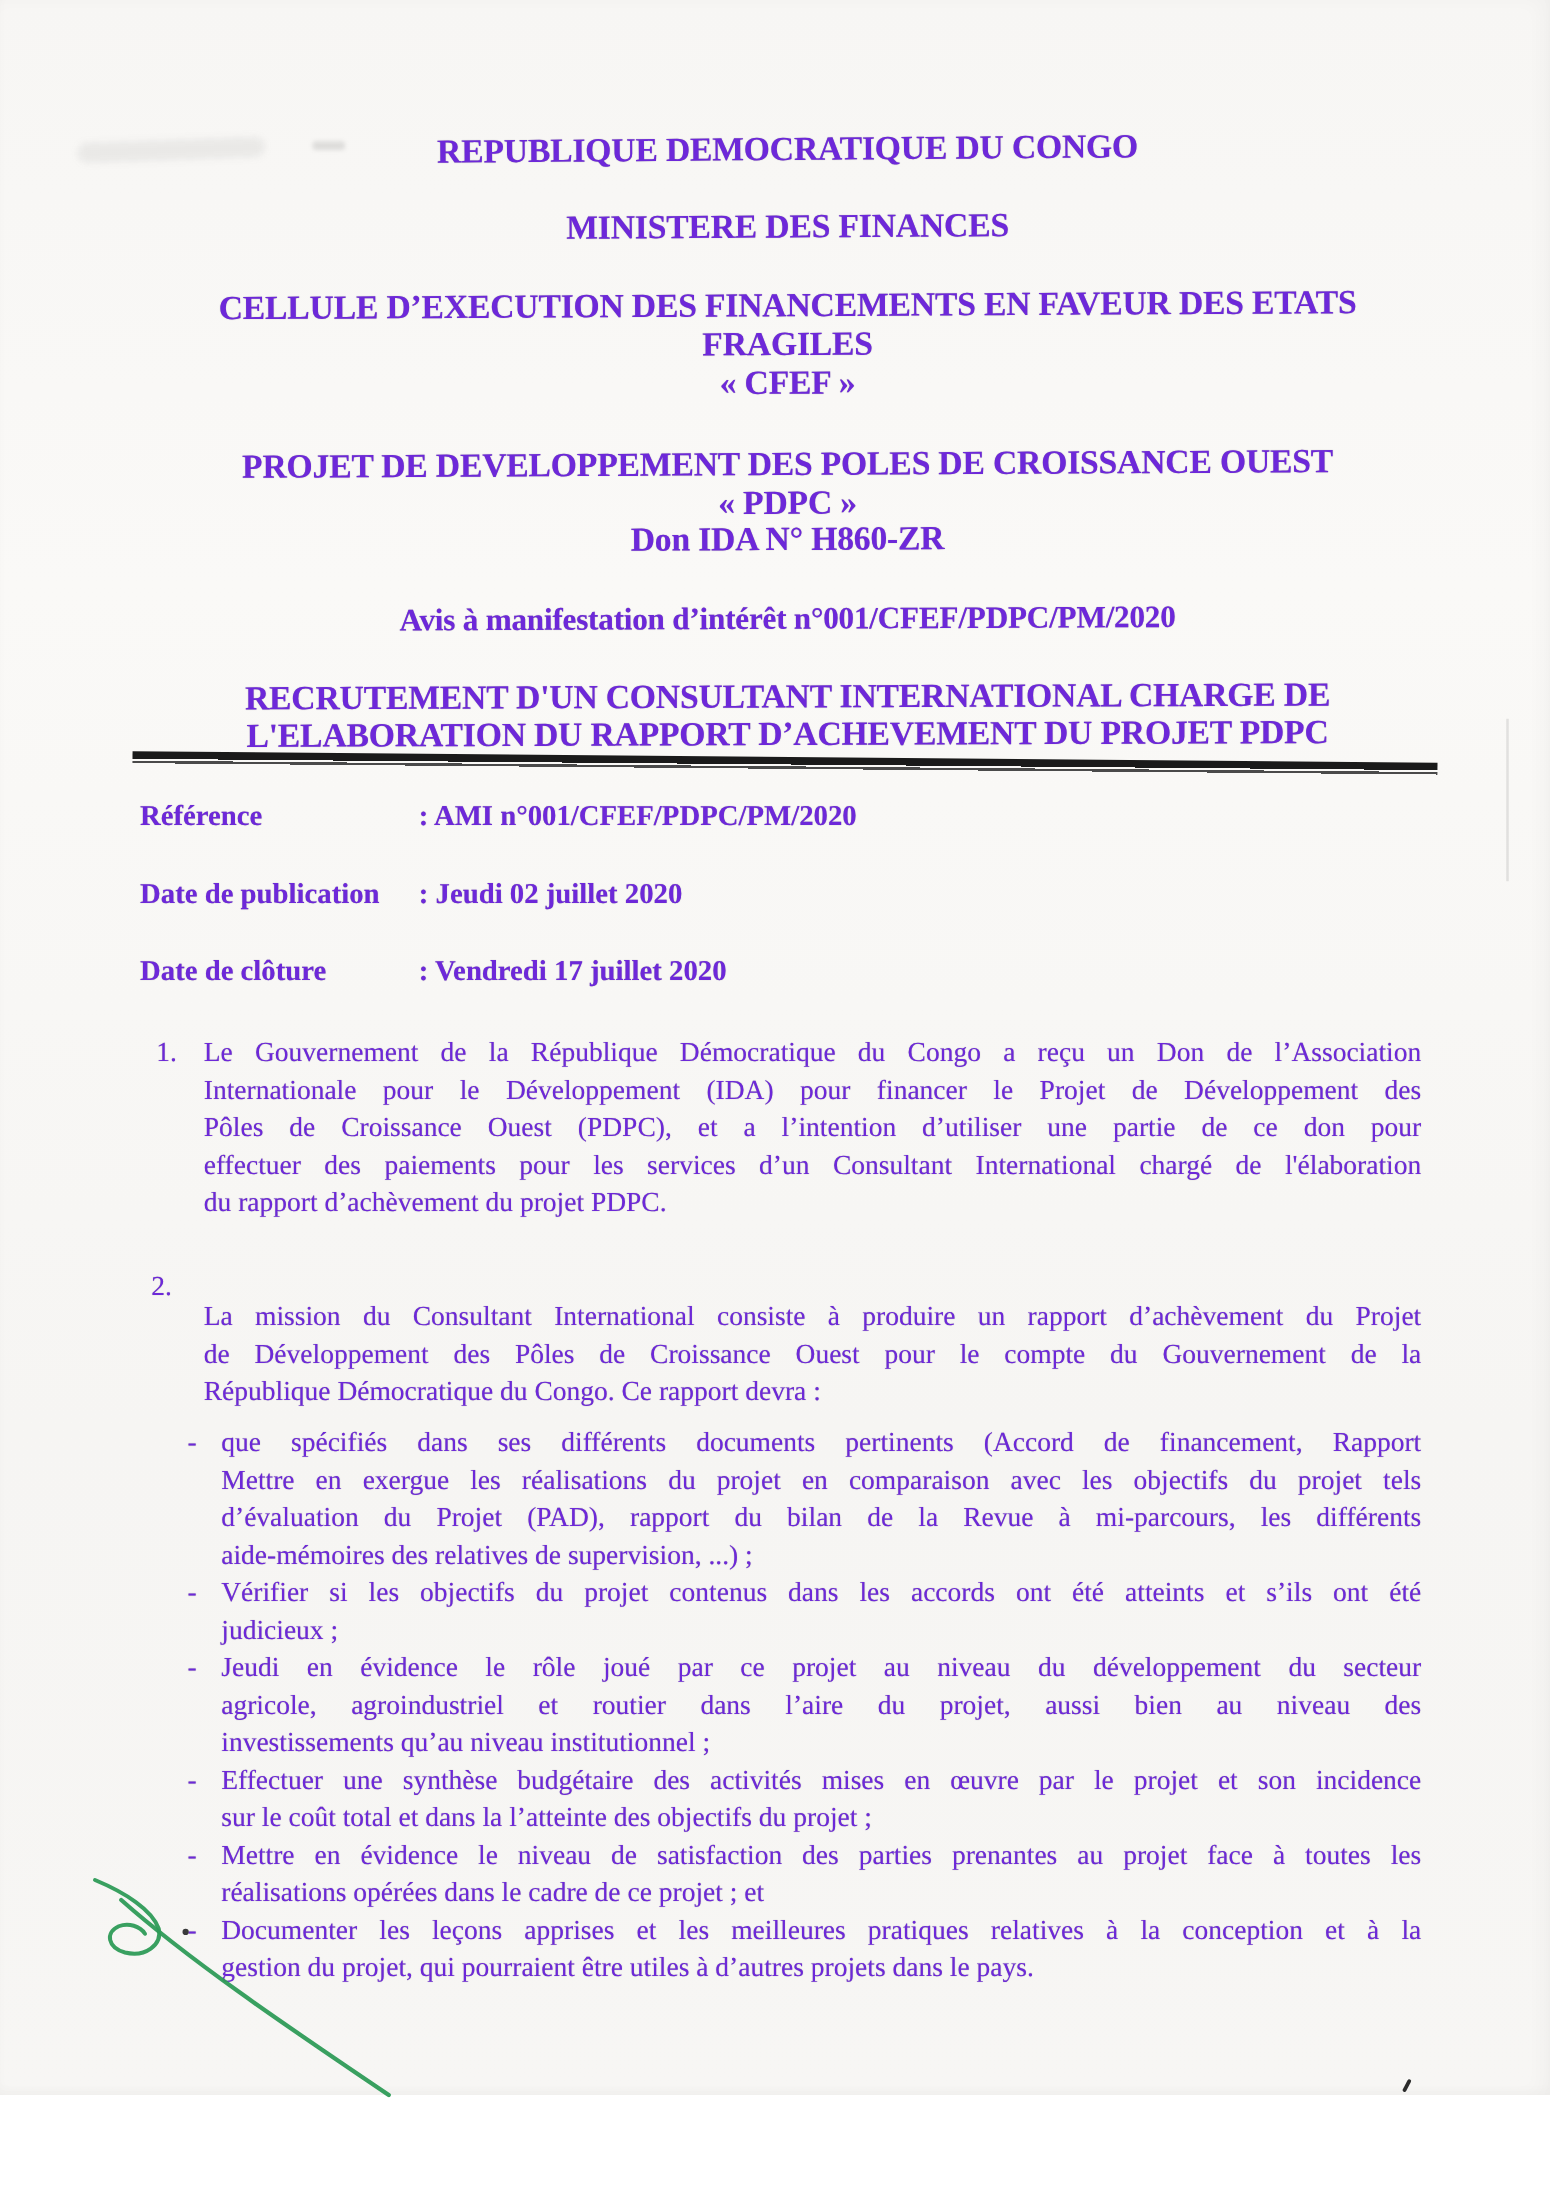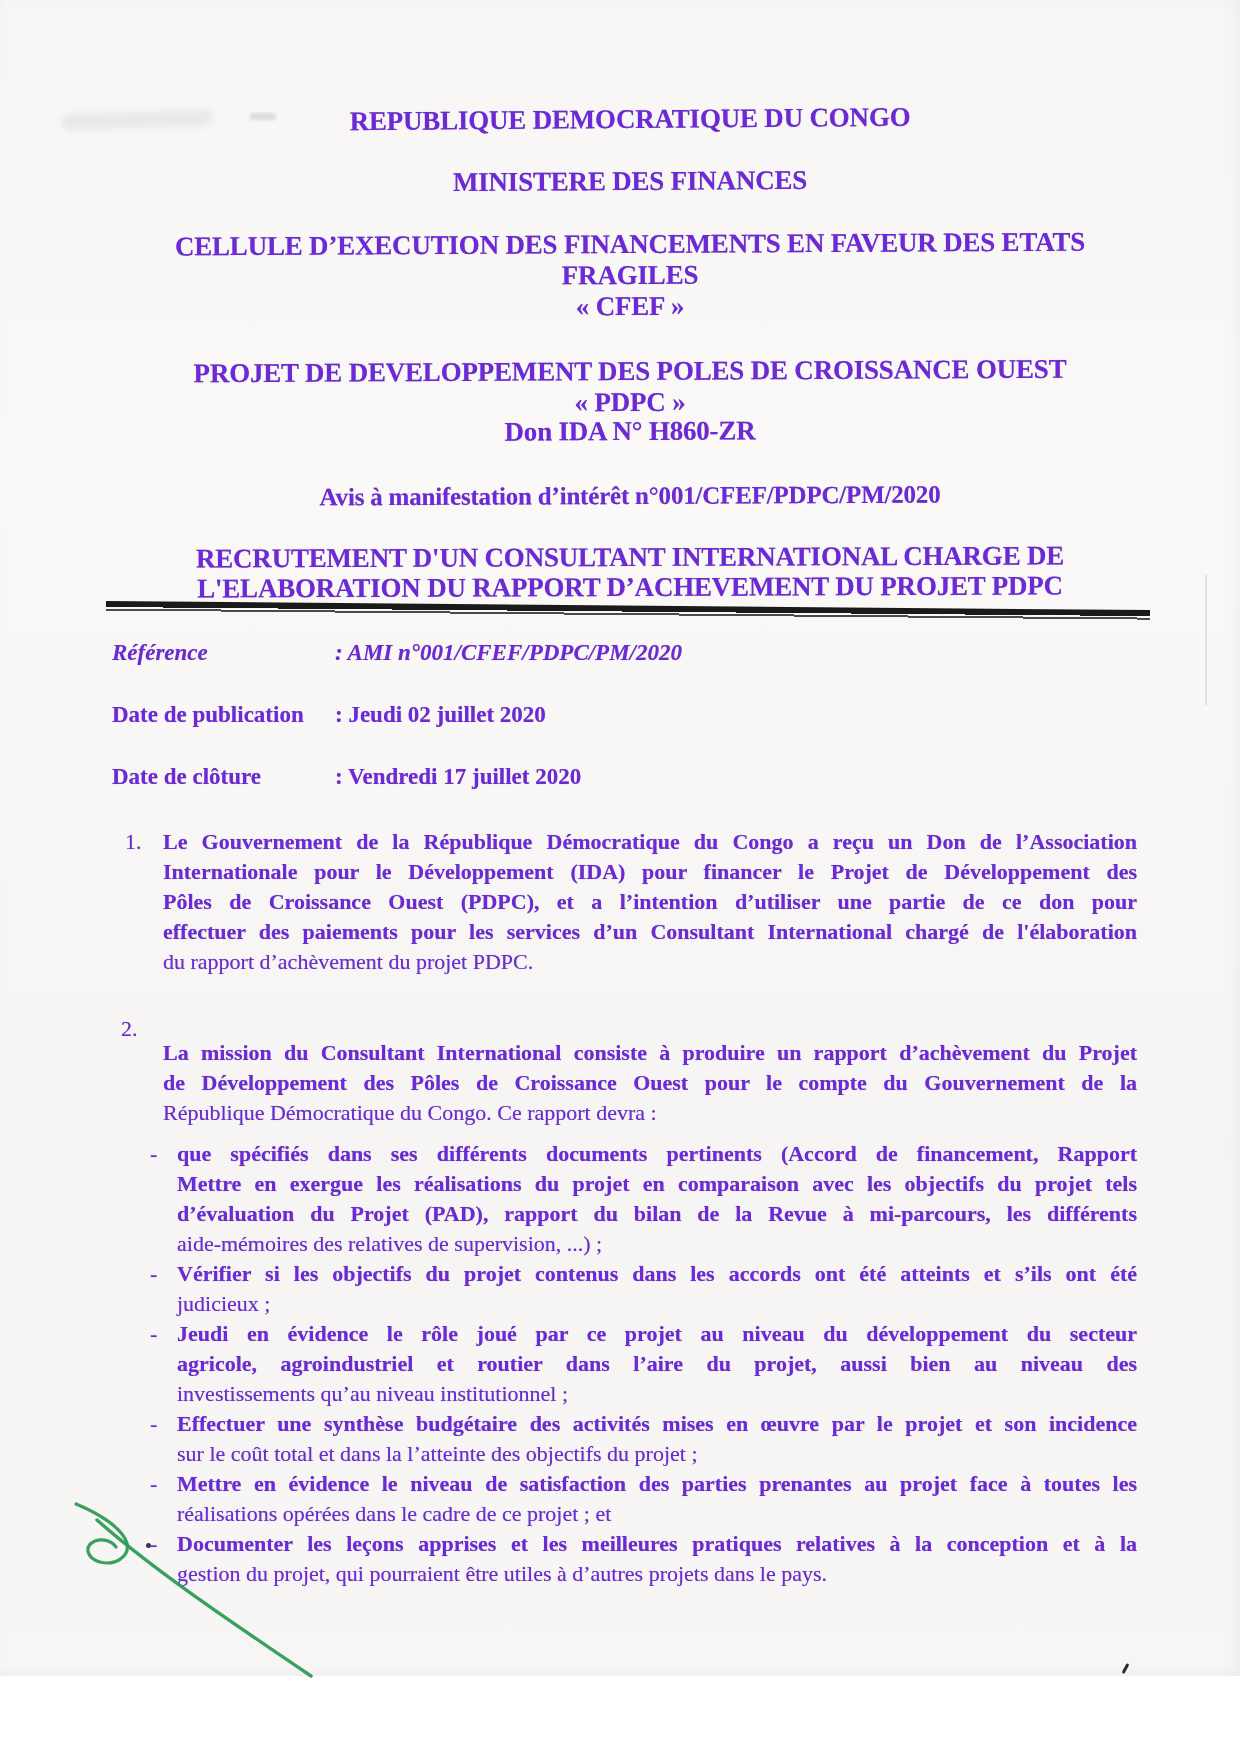--- a/index.html
+++ b/index.html
@@ -31,31 +31,31 @@
   .h-avis{top:480px;font-size:25px;transform:rotate(-0.25deg);}
   .h-recrut{top:541px;transform:rotate(-0.2deg);}
   .h-elab{top:571px;transform:rotate(-0.2deg);}
   .title-underline{
     position:absolute;left:106px;top:601px;width:1044px;height:10px;
     transform:rotate(0.5deg);transform-origin:left center;
     background:linear-gradient(180deg,#1a1a1a 0px,#1a1a1a 6px,rgba(0,0,0,0) 6px,rgba(0,0,0,0) 7.5px,#4a4a4a 7.5px,#4a4a4a 9.5px,rgba(0,0,0,0) 9.5px);
   }
   .ref-row{position:absolute;left:112px;font-size:23px;font-weight:700;line-height:28px;white-space:nowrap;}
   .ref-row .lab{display:inline-block;width:223px;}
-  .ref-1{top:639px;font-style:italic;} .ref-2{top:701px;} .ref-3{top:763px;}
+  .ref-1{top:639px;} .ref-2{top:701px;} .ref-3{top:763px;}
   .body-text{font-size:22px;line-height:30px;}
   .para{position:absolute;left:163px;width:974px;}
   .pnum{position:absolute;width:36px;}
   #p1{top:827px;} #p1n{left:125px;top:827px;}
   #p2{top:1038px;} #p2n{left:121px;top:1014px;}
   .bullet-text{position:absolute;left:177px;width:960px;}
   .bullet-dash{position:absolute;left:150px;width:20px;}
   .b1{top:1139px;} .b2{top:1259px;} .b3{top:1319px;}
   .b4{top:1409px;} .b5{top:1469px;} .b6{top:1529px;}
-  .jline{text-align:justify;text-align-last:justify;font-weight:bold;}
+  .jline{text-align:justify;text-align-last:justify;}
   .jlast{text-align:justify;text-align-last:left;}
   .green-annotation{position:absolute;left:0;top:0;width:1240px;height:1754px;pointer-events:none;}
   
   .smudge-a{position:absolute;left:62px;top:112px;width:150px;height:16px;background:rgba(110,110,110,0.10);filter:blur(3px);transform:rotate(-2deg);border-radius:8px;}
   .smudge-b{position:absolute;left:250px;top:113px;width:26px;height:7px;background:rgba(90,90,90,0.16);filter:blur(1.5px);border-radius:3px;}
   .edge-line{position:absolute;left:1205px;top:575px;width:2px;height:130px;background:rgba(60,60,60,0.12);filter:blur(0.5px);}
   .ink-dot{position:absolute;left:146px;top:1543px;width:5px;height:5px;background:#3a3a3a;border-radius:50%;}
   .ink-tick{position:absolute;left:1124px;top:1663px;width:3px;height:11px;background:#2b2b2b;transform:rotate(28deg);border-radius:2px;}
 </style>
 </head>

